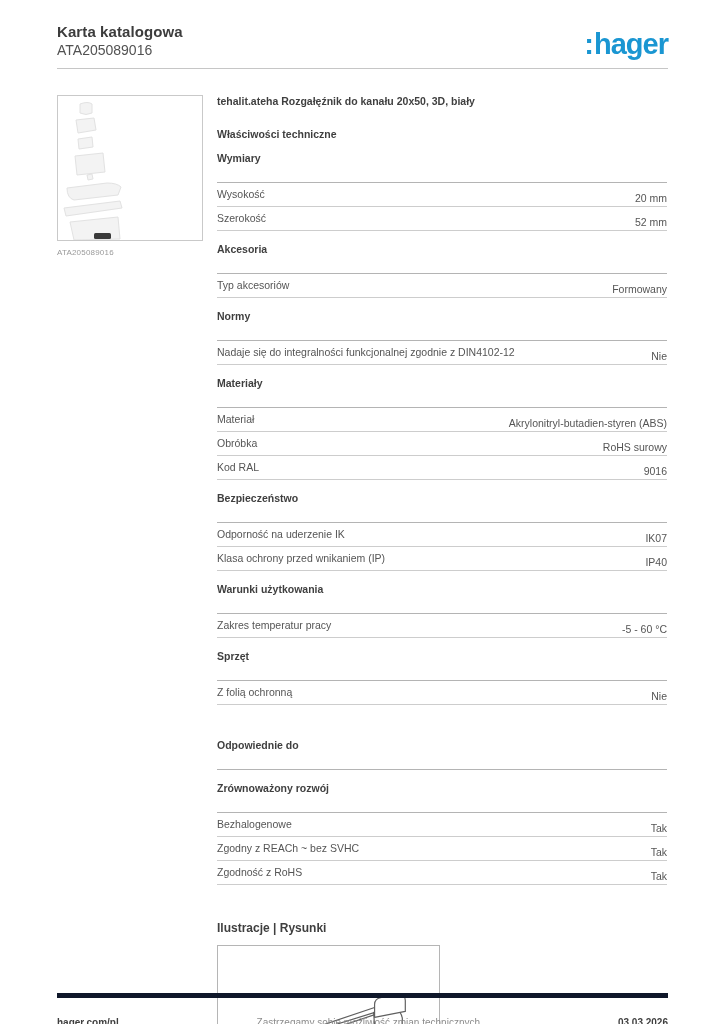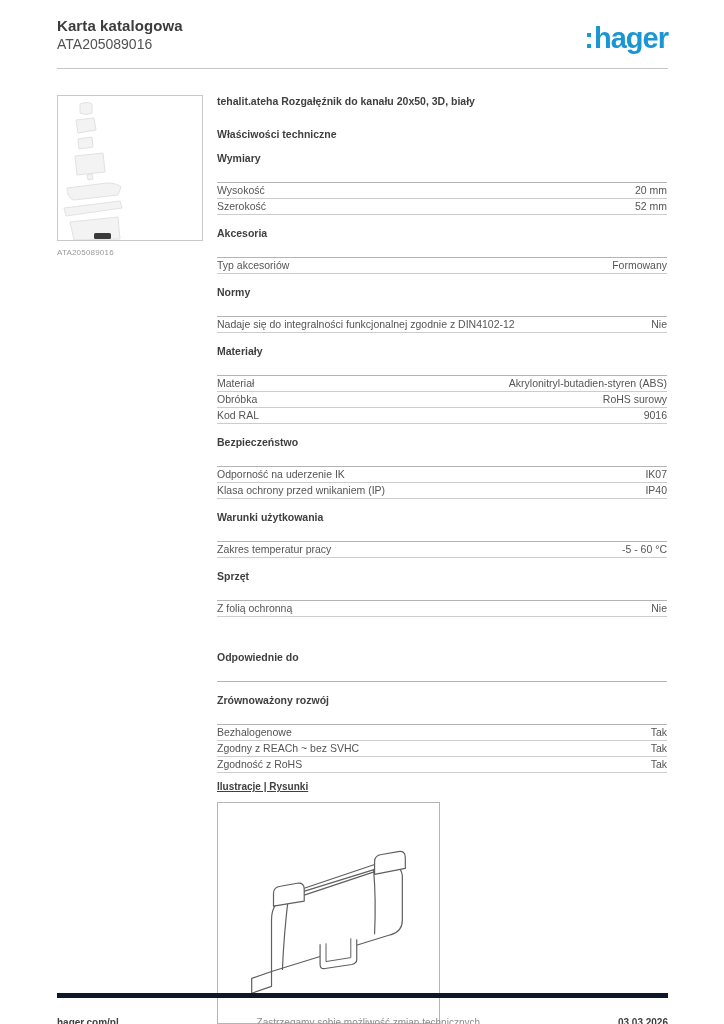--- a/index.html
+++ b/index.html
@@ -6,21 +6,21 @@
   html, body { width: 724px; height: 1024px; }
   body {
     position: relative;
     background: #ffffff;
     font-family: "Liberation Sans", sans-serif;
     color: #444;
     overflow: hidden;
   }
 
   
-  .header { position: absolute; left: 57px; right: 56px; top: 17px; }
+  .header { position: absolute; left: 57px; right: 56px; top: 23px; }
   .doc-title { font-size: 15px; font-weight: bold; color: #3c3c3c; letter-spacing: .1px; }
   .doc-ref { font-size: 14px; color: #525252; margin-top: 2px; }
   .logo {
     position: absolute; right: 0; top: 7px;
     font-size: 29px; font-weight: bold; color: #1a96d2;
     letter-spacing: -1px; line-height: 1;
   }
   .logo .dots { margin-right: 1px; }
   .header-rule { position: absolute; left: 57px; right: 56px; top: 68px; border-top: 1px solid #c6c6c6; }
 
@@ -45,23 +45,23 @@
   .group-title {
     font-size: 10.5px; font-weight: bold; color: #3f3f3f;
     padding-bottom: 17px; border-bottom: 1px solid #b4b4b4; line-height: 13px;
   }
   .spec-row {
     display: flex; justify-content: space-between; align-items: center;
     border-bottom: 1px solid #cdcdcd;
     padding: 2px 0; font-size: 10.5px; line-height: 11px; color: #555;
   }
   .spec-row .label { text-align: left; }
-  .spec-row .value { text-align: right; white-space: nowrap; padding-left: 10px; }
-
-  .illu-title { font-size: 10px; font-weight: bold; color: #3f3f3f; margin-top: 8px; text-decoration: underline; }
+  .spec-row .value { text-align: right; white-space: nowrap; padding-left: 10px; margin-top: 8px; }
+
+  .illu-title { font-size: 12px; font-weight: bold; color: #3f3f3f; margin-top: 36px; }
   .illu-box {
     margin-top: 10px; width: 223px; height: 222px;
     border: 1px solid #b5b5b5; background: #fff;
   }
 
   
   .footer {
     position: absolute; left: 57px; right: 56px; top: 993px;
     border-top: 5px solid #0f172a; padding-top: 19px;
     display: flex; justify-content: space-between; align-items: flex-start;

